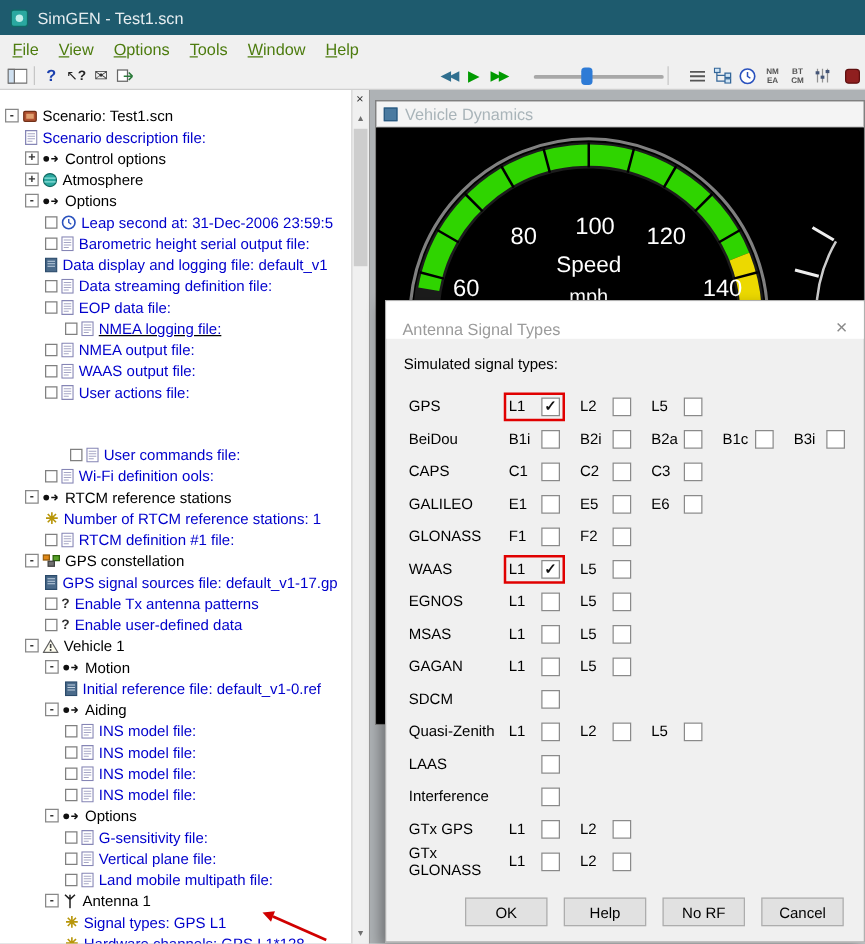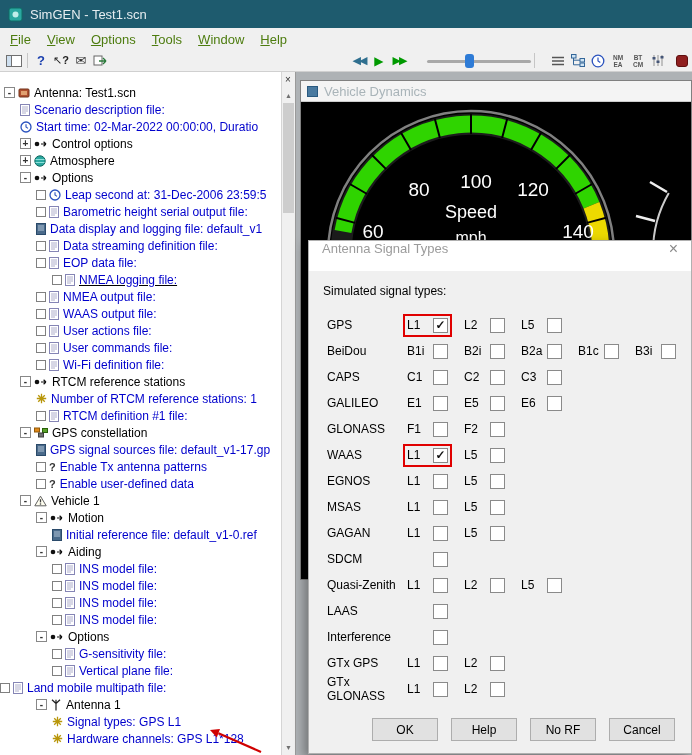--- a/index.html
+++ b/index.html
@@ -46,21 +46,21 @@
   .vd-title{height:21px;background:#f4f4f4;display:flex;align-items:center;padding:0 6px;gap:6px;border-bottom:1px solid #ccc}
   .vd-title .t{color:#a9b4b9;font-size:13px}
   .vd-icon{width:11px;height:11px;background:#4a7aa0;border:1px solid #2a5a80;display:inline-block}
   .vd-body{position:relative;width:100%;height:477px;background:#000;overflow:hidden}
   .gnum{position:absolute;color:#fff;font-size:19px;transform:translate(-50%,-50%)}
   .gauge-label{position:absolute;left:170px;top:110px;transform:translate(-50%,-50%);color:#fff;font-size:18px}
   .gauge-unit{position:absolute;left:170px;top:136px;transform:translate(-50%,-50%);color:#fff;font-size:16px}
 
   
   .dlg{position:absolute;left:308px;top:168px;width:384px;height:514px;background:#f0f0f0;border:1px solid #b0b0b0;box-shadow:-4px 4px 10px rgba(0,0,0,.35);z-index:10}
-  .dlg-title{height:30px;background:#fff;display:flex;align-items:flex-start;padding:0 13px}
+  .dlg-title{height:30px;background:#fff;display:flex;align-items:flex-end;padding:0 13px}
   .dlg-title .t{color:#9b9b9b;font-size:13px;flex:1}
   .dlg-close{color:#8a8a8a;font-size:16px;line-height:1}
   .dlg-prompt{margin:13px 0 14px 14px;font-size:12px;color:#000}
   .sgrid{margin-left:18px}
   .srow{height:26px;display:flex;align-items:center}
   .slabel{width:80px;font-size:12px;flex:none}
   .slot{width:57px;flex:none;display:flex;align-items:flex-start}
   .sigwrap{display:inline-flex;align-items:center}
   .sigwrap.hl{outline:2px solid #e00000;outline-offset:2px}
   .signame{width:26px;font-size:12px}
@@ -172,78 +172,69 @@
   <div class="tree-panel">
     <div class="tree-rows">
         <div class="trow" style="padding-left: 4px;">
           <span class="expbox">-</span>
           <span class="tico">
             <svg width="12" height="12">
               <rect x="1" y="2" width="10" height="8" rx="1" fill="#b05030" stroke="#703018"></rect>
               <rect x="3" y="4" width="6" height="4" fill="#e0a070"></rect>
             </svg>
           </span>
-          <span class="tlabel">Antenna: Test1.scn</span>
+          <span class="tlabel">Scenario: Test1.scn</span>
         </div>
         <div class="trow" style="padding-left: 20px;">
           <span class="tico">
             <svg width="10" height="12">
               <rect x="0.5" y="0.5" width="9" height="11" fill="#fff" stroke="#8585b5"></rect>
               <path d="M2 3h6M2 5h6M2 7h6M2 9h4" stroke="#a5a5c5" stroke-width="0.9"></path>
             </svg>
           </span>
           <span class="tlabel blue">Scenario description file:</span>
         </div>
         <div class="trow" style="padding-left: 20px;">
+          <span class="expbox">+</span>
+          <span class="tico">
+            <svg width="14" height="10">
+              <circle cx="3" cy="5" r="2.3" fill="#101010"></circle>
+              <path d="M7 5h5M12 5L9.6 2.8M12 5L9.6 7.2" stroke="#101010" stroke-width="1.2" fill="none"></path>
+            </svg>
+          </span>
+          <span class="tlabel">Control options</span>
+        </div>
+        <div class="trow" style="padding-left: 20px;">
+          <span class="expbox">+</span>
+          <span class="tico">
+            <svg width="12" height="12">
+              <circle cx="6" cy="6" r="5.2" fill="#2aa8a0" stroke="#106860"></circle>
+              <path d="M1.5 4.5h9M1.5 7.5h9" stroke="#8fe0da" stroke-width="1"></path>
+            </svg>
+          </span>
+          <span class="tlabel">Atmosphere</span>
+        </div>
+        <div class="trow" style="padding-left: 20px;">
+          <span class="expbox">-</span>
+          <span class="tico">
+            <svg width="14" height="10">
+              <circle cx="3" cy="5" r="2.3" fill="#101010"></circle>
+              <path d="M7 5h5M12 5L9.6 2.8M12 5L9.6 7.2" stroke="#101010" stroke-width="1.2" fill="none"></path>
+            </svg>
+          </span>
+          <span class="tlabel">Options</span>
+        </div>
+        <div class="trow" style="padding-left: 36px;">
+          <span class="tcheck"></span>
           <span class="tico">
             <svg width="12" height="12">
               <circle cx="6" cy="6" r="5" fill="#fff" stroke="#2a52be" stroke-width="1.3"></circle>
               <path d="M6 3.2V6l2 1.4" stroke="#2a52be" stroke-width="1.1" fill="none"></path>
             </svg>
           </span>
-          <span class="tlabel blue">Start time: 02-Mar-2022 00:00:00, Duratio</span>
-        </div>
-        <div class="trow" style="padding-left: 20px;">
-          <span class="expbox">+</span>
-          <span class="tico">
-            <svg width="14" height="10">
-              <circle cx="3" cy="5" r="2.3" fill="#101010"></circle>
-              <path d="M7 5h5M12 5L9.6 2.8M12 5L9.6 7.2" stroke="#101010" stroke-width="1.2" fill="none"></path>
-            </svg>
-          </span>
-          <span class="tlabel">Control options</span>
-        </div>
-        <div class="trow" style="padding-left: 20px;">
-          <span class="expbox">+</span>
-          <span class="tico">
-            <svg width="12" height="12">
-              <circle cx="6" cy="6" r="5.2" fill="#2aa8a0" stroke="#106860"></circle>
-              <path d="M1.5 4.5h9M1.5 7.5h9" stroke="#8fe0da" stroke-width="1"></path>
-            </svg>
-          </span>
-          <span class="tlabel">Atmosphere</span>
-        </div>
-        <div class="trow" style="padding-left: 20px;">
-          <span class="expbox">-</span>
-          <span class="tico">
-            <svg width="14" height="10">
-              <circle cx="3" cy="5" r="2.3" fill="#101010"></circle>
-              <path d="M7 5h5M12 5L9.6 2.8M12 5L9.6 7.2" stroke="#101010" stroke-width="1.2" fill="none"></path>
-            </svg>
-          </span>
-          <span class="tlabel">Options</span>
-        </div>
-        <div class="trow" style="padding-left: 36px;">
-          <span class="tcheck"></span>
-          <span class="tico">
-            <svg width="12" height="12">
-              <circle cx="6" cy="6" r="5" fill="#fff" stroke="#2a52be" stroke-width="1.3"></circle>
-              <path d="M6 3.2V6l2 1.4" stroke="#2a52be" stroke-width="1.1" fill="none"></path>
-            </svg>
-          </span>
           <span class="tlabel blue">Leap second at: 31-Dec-2006 23:59:5</span>
         </div>
         <div class="trow" style="padding-left: 36px;">
           <span class="tcheck"></span>
           <span class="tico">
             <svg width="10" height="12">
               <rect x="0.5" y="0.5" width="9" height="11" fill="#fff" stroke="#8585b5"></rect>
               <path d="M2 3h6M2 5h6M2 7h6M2 9h4" stroke="#a5a5c5" stroke-width="0.9"></path>
             </svg>
           </span>
@@ -311,39 +302,39 @@
         <div class="trow" style="padding-left: 36px;">
           <span class="tcheck"></span>
           <span class="tico">
             <svg width="10" height="12">
               <rect x="0.5" y="0.5" width="9" height="11" fill="#fff" stroke="#8585b5"></rect>
               <path d="M2 3h6M2 5h6M2 7h6M2 9h4" stroke="#a5a5c5" stroke-width="0.9"></path>
             </svg>
           </span>
           <span class="tlabel blue">User actions file:</span>
         </div>
-        <div class="trow" style="padding-left: 36px;">
+        <div class="trow" style="padding-left: 56px; margin-top: 33px;">
           <span class="tcheck"></span>
           <span class="tico">
             <svg width="10" height="12">
               <rect x="0.5" y="0.5" width="9" height="11" fill="#fff" stroke="#8585b5"></rect>
               <path d="M2 3h6M2 5h6M2 7h6M2 9h4" stroke="#a5a5c5" stroke-width="0.9"></path>
             </svg>
           </span>
           <span class="tlabel blue">User commands file:</span>
         </div>
         <div class="trow" style="padding-left: 36px;">
           <span class="tcheck"></span>
           <span class="tico">
             <svg width="10" height="12">
               <rect x="0.5" y="0.5" width="9" height="11" fill="#fff" stroke="#8585b5"></rect>
               <path d="M2 3h6M2 5h6M2 7h6M2 9h4" stroke="#a5a5c5" stroke-width="0.9"></path>
             </svg>
           </span>
-          <span class="tlabel blue">Wi-Fi definition file:</span>
+          <span class="tlabel blue">Wi-Fi definition ools:</span>
         </div>
         <div class="trow" style="padding-left: 20px;">
           <span class="expbox">-</span>
           <span class="tico">
             <svg width="14" height="10">
               <circle cx="3" cy="5" r="2.3" fill="#101010"></circle>
               <path d="M7 5h5M12 5L9.6 2.8M12 5L9.6 7.2" stroke="#101010" stroke-width="1.2" fill="none"></path>
             </svg>
           </span>
           <span class="tlabel">RTCM reference stations</span>
@@ -503,21 +494,21 @@
         <div class="trow" style="padding-left: 52px;">
           <span class="tcheck"></span>
           <span class="tico">
             <svg width="10" height="12">
               <rect x="0.5" y="0.5" width="9" height="11" fill="#fff" stroke="#8585b5"></rect>
               <path d="M2 3h6M2 5h6M2 7h6M2 9h4" stroke="#a5a5c5" stroke-width="0.9"></path>
             </svg>
           </span>
           <span class="tlabel blue">Vertical plane file:</span>
         </div>
-        <div class="trow" style="">
+        <div class="trow" style="padding-left: 52px;">
           <span class="tcheck"></span>
           <span class="tico">
             <svg width="10" height="12">
               <rect x="0.5" y="0.5" width="9" height="11" fill="#fff" stroke="#8585b5"></rect>
               <path d="M2 3h6M2 5h6M2 7h6M2 9h4" stroke="#a5a5c5" stroke-width="0.9"></path>
             </svg>
           </span>
           <span class="tlabel blue">Land mobile multipath file:</span>
         </div>
         <div class="trow" style="padding-left: 36px;">

